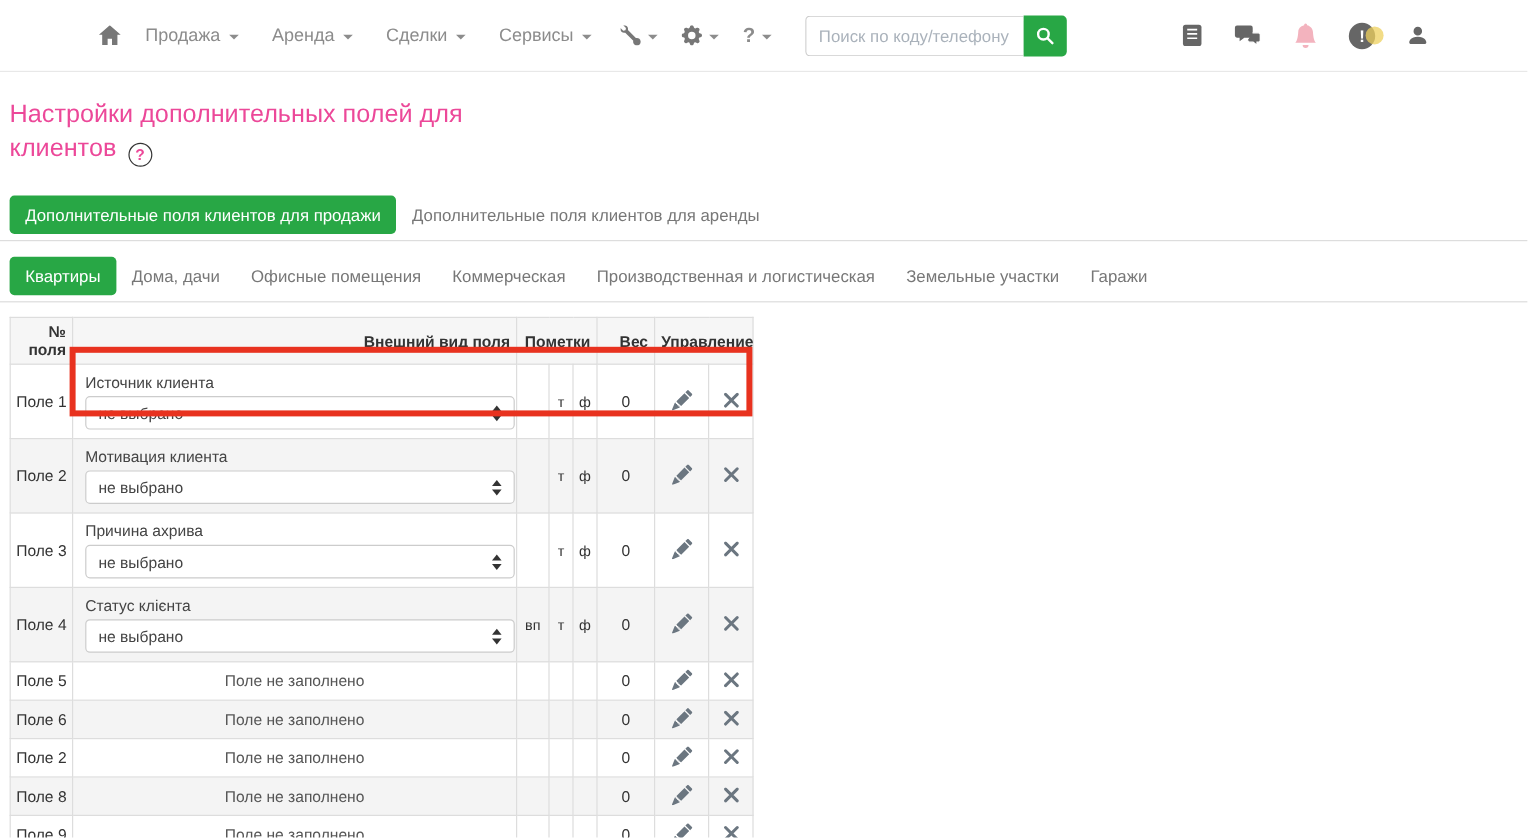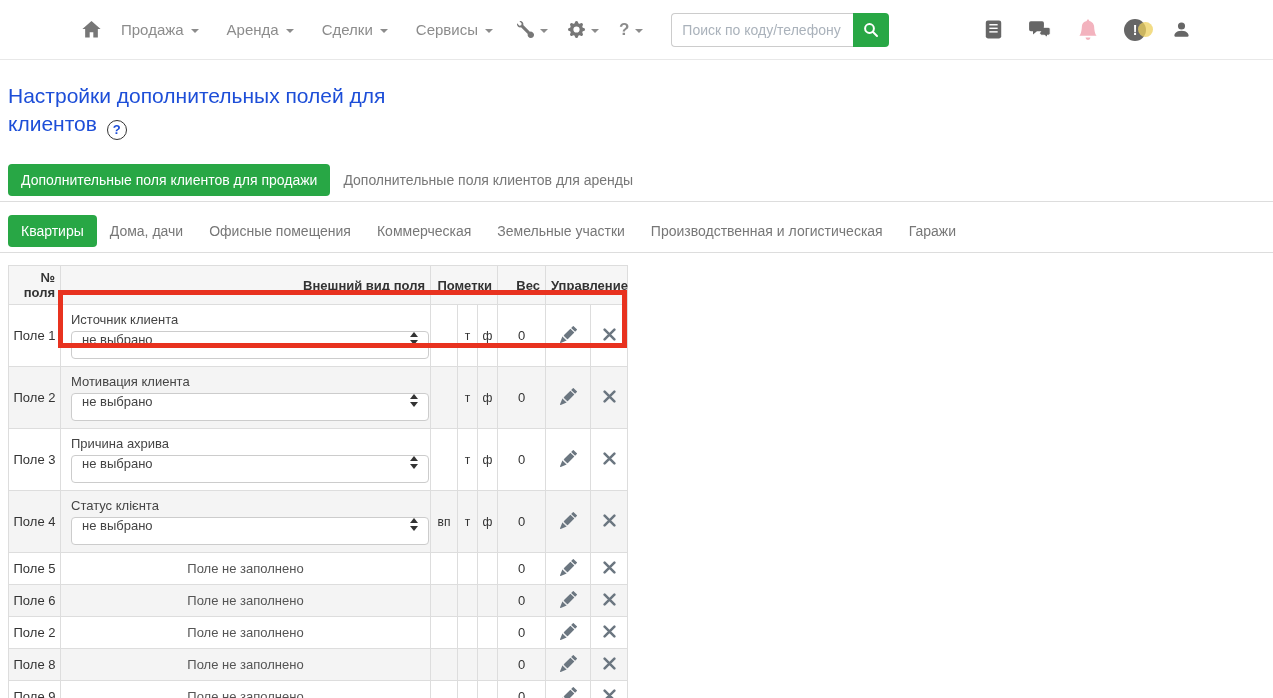--- a/index.html
+++ b/index.html
@@ -39,21 +39,21 @@
   .ric{cursor:pointer; display:flex; align-items:center;}
   .alert-wrap{position:relative; width:22px; height:22px;}
   .alert-circle{width:22px; height:22px; border-radius:50%; background:#666; color:#fff;
     font-weight:bold; font-size:14px; display:flex; align-items:center; justify-content:center;}
   .alert-badge{position:absolute; width:15px; height:15px; border-radius:50%;
     background:var(--badge-yellow); opacity:.75; right:-7px; top:3px;}
 
   
   .page-head{display:flex; justify-content:space-between; align-items:flex-start;
     padding:22px 14px 0 8px;}
-  .page-title{font-size:21px; font-weight:normal; color:#1d4ed8; max-width:400px; line-height:1.35;}
+  .page-title{font-size:21px; font-weight:normal; color:#ec4899; max-width:400px; line-height:1.35;}
   .help-circle{display:inline-flex; width:20px; height:20px; border:1.7px solid #333;
     border-radius:50%; align-items:center; justify-content:center; font-size:13px;
     font-weight:bold; vertical-align:-3px; margin-left:4px;}
   .breadcrumb{font-size:13px; color:#666; margin-top:7px; white-space:nowrap;}
   .breadcrumb .link{color:var(--link-blue); text-decoration:none; cursor:pointer;}
   .breadcrumb .sep{margin:0 7px; color:#999;}
 
   
   .tabs{display:flex; align-items:center; padding-left:8px; border-bottom:1px solid var(--border-gray);}
   .tabs-primary{margin-top:24px;}
@@ -68,21 +68,21 @@
   th{background:#f6f6f6; font-weight:bold; font-size:13px; height:26px; padding:4px 5px; text-align:right;}
   tbody tr:nth-child(even){background:#f4f4f4;}
   tbody tr{background:#fff;}
   td{padding:0; text-align:center;}
   tr.row-filled{height:54px;}
   tr.row-empty{height:32px;}
   .c-num{font-size:13px; color:#333;}
   .c-app{text-align:left; padding:7px 10px;}
   .f-label{font-size:13px; color:#444; margin-bottom:4px;}
   .f-select{width:358px; height:28px; border:1px solid #ccc; border-radius:4px;
-    background:#fff; display:flex; align-items:flex-start; justify-content:space-between;
+    background:#fff; display:flex; align-items:center; justify-content:space-between;
     padding:0 10px; color:#444; cursor:pointer;}
   .updown{display:inline-flex; flex-direction:column; gap:3px;}
   .tri-up{width:0;height:0;border-left:4px solid transparent;border-right:4px solid transparent;border-bottom:5px solid #333;}
   .tri-down{width:0;height:0;border-left:4px solid transparent;border-right:4px solid transparent;border-top:5px solid #333;}
   .empty-text{color:#555;}
   .c-mark{font-size:12px;}
   .icon-cell{cursor:pointer;}
   .highlight-box{position:absolute; left:50px; top:25px; width:569px; height:58px;
     border:5px solid var(--highlight-red); pointer-events:none; z-index:5;}
   svg{display:block;}
@@ -193,22 +193,22 @@
 
 <div class="tabs tabs-primary">
     <div class="tab active">Дополнительные поля клиентов для продажи</div>
     <div class="tab">Дополнительные поля клиентов для аренды</div>
   </div>
 <div class="tabs tabs-secondary">
     <div class="tab active">Квартиры</div>
     <div class="tab">Дома, дачи</div>
     <div class="tab">Офисные помещения</div>
     <div class="tab">Коммерческая</div>
+    <div class="tab">Производственная и логистическая</div>
     <div class="tab">Земельные участки</div>
-    <div class="tab">Производственная и логистическая</div>
     <div class="tab">Гаражи</div>
   </div>
 
 <div class="table-wrap">
   <table>
     <colgroup>
       <col style="width:52px">
         <col style="width:370px">
         <col style="width:27px">
       <col style="width:20px">

